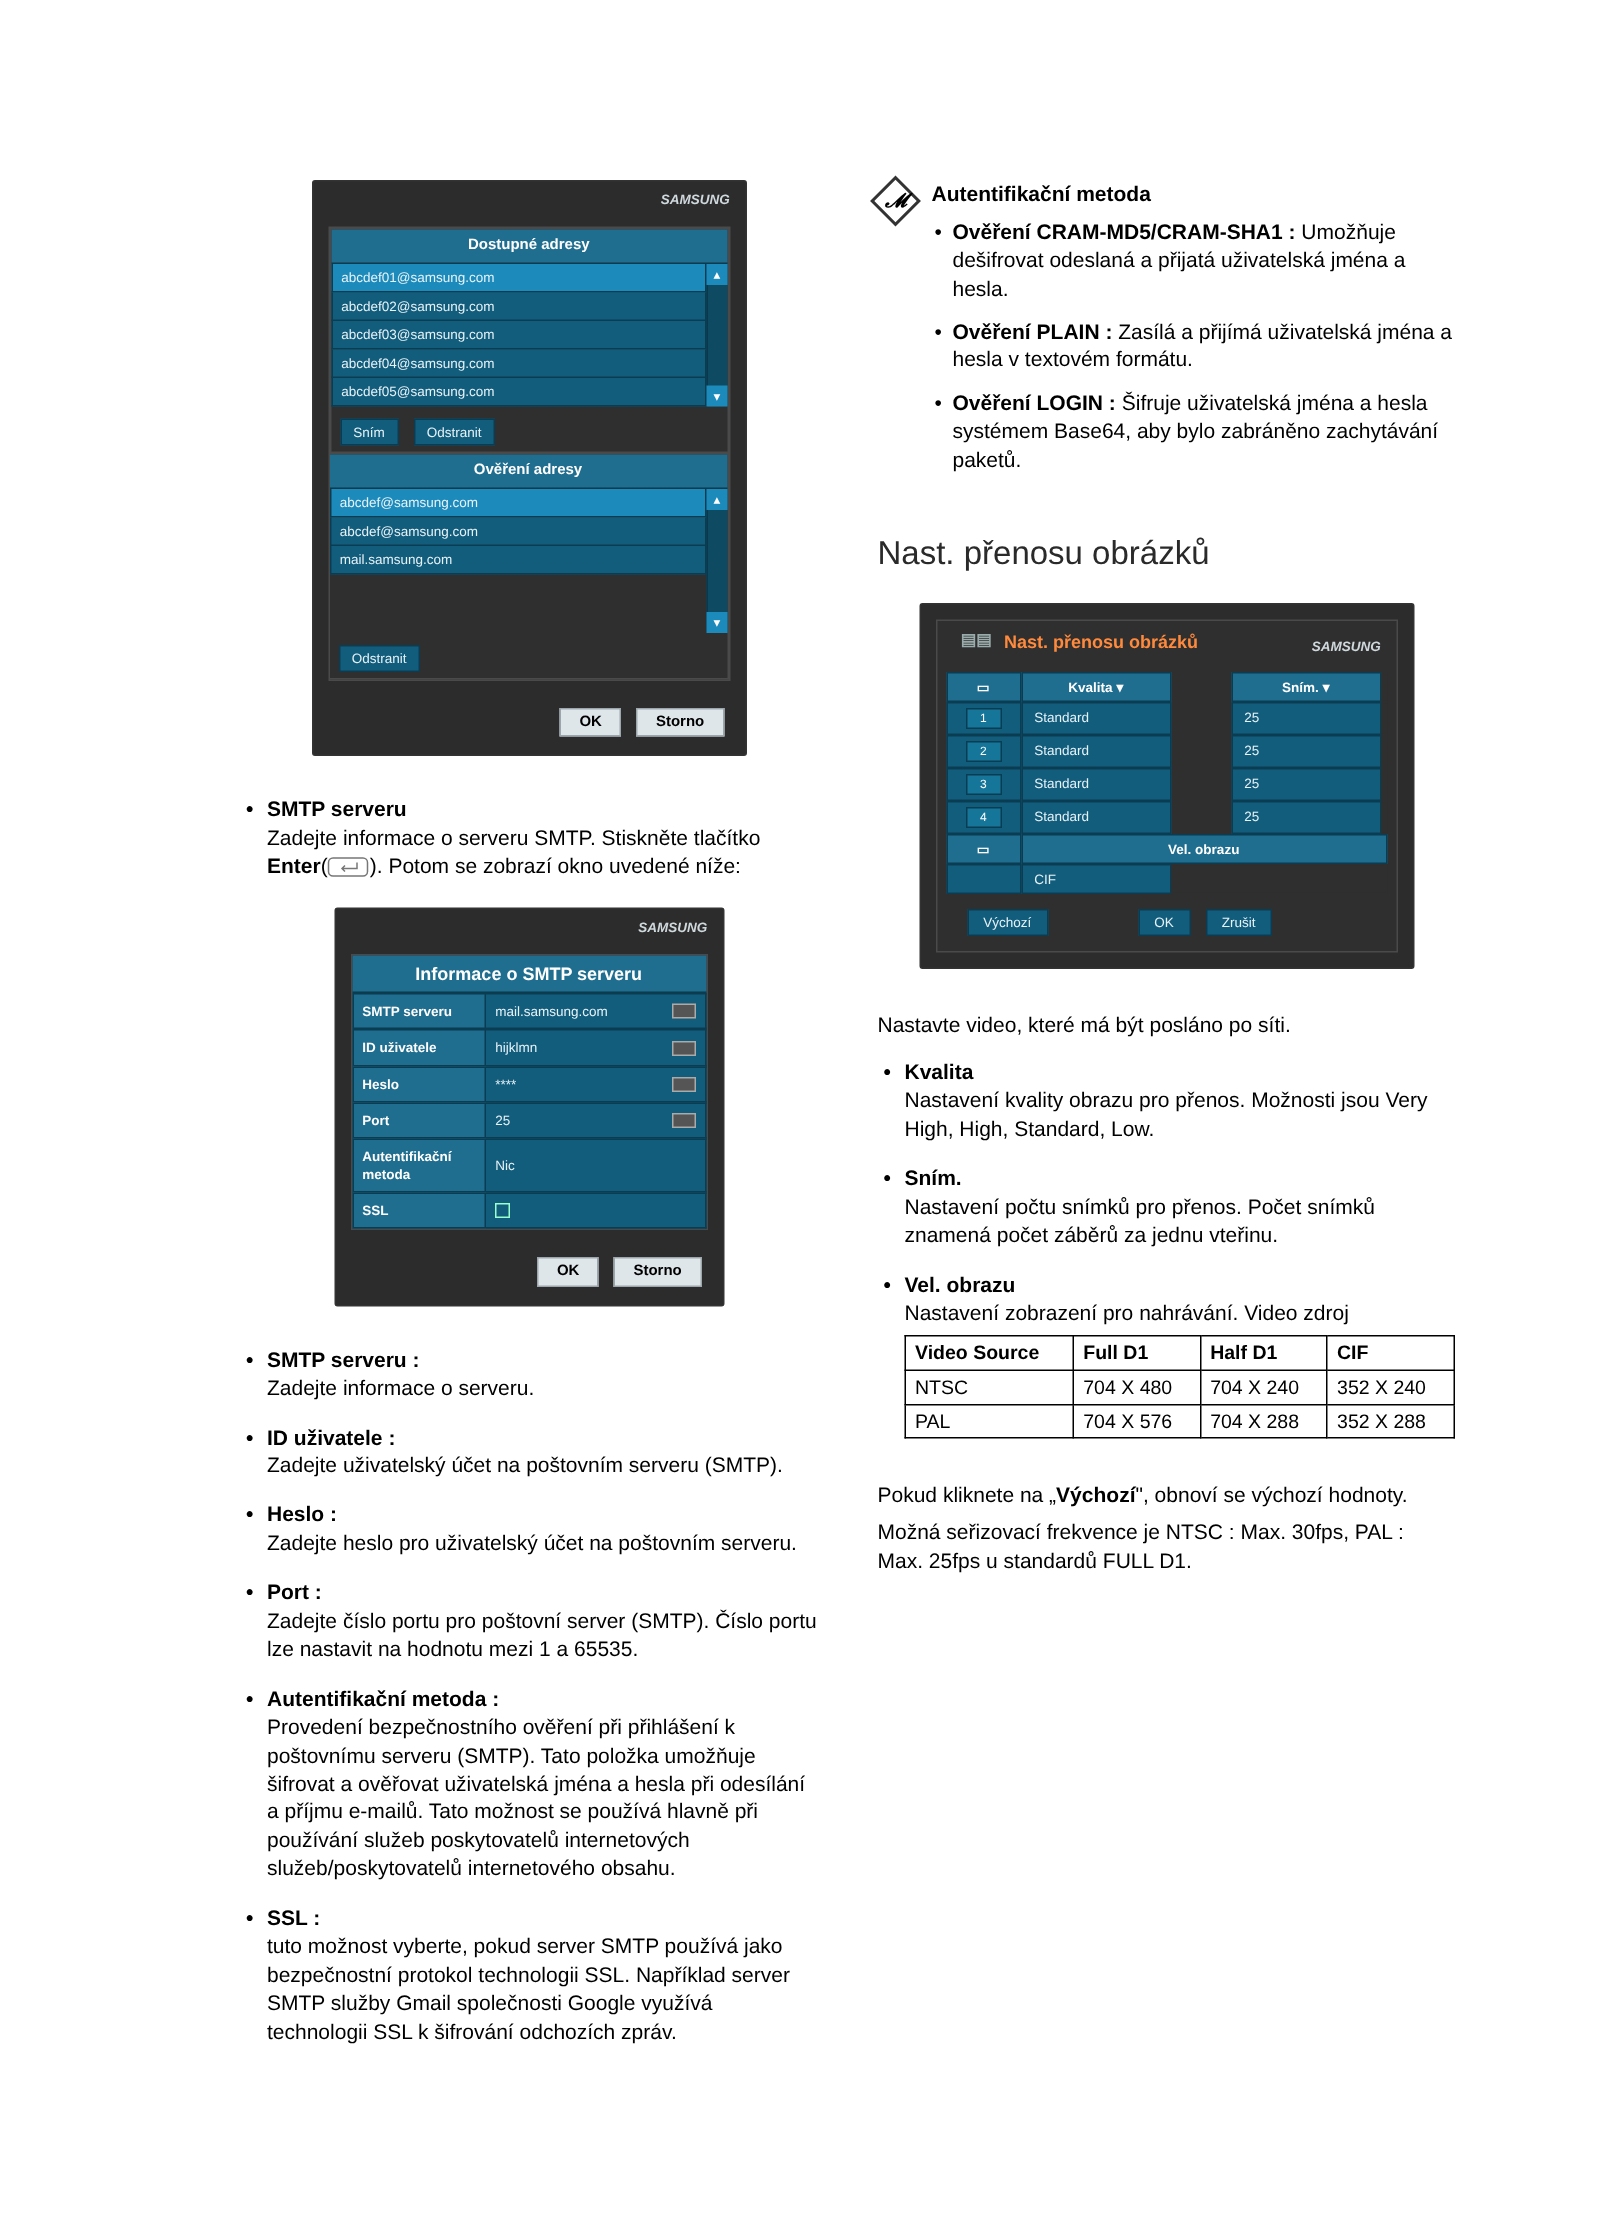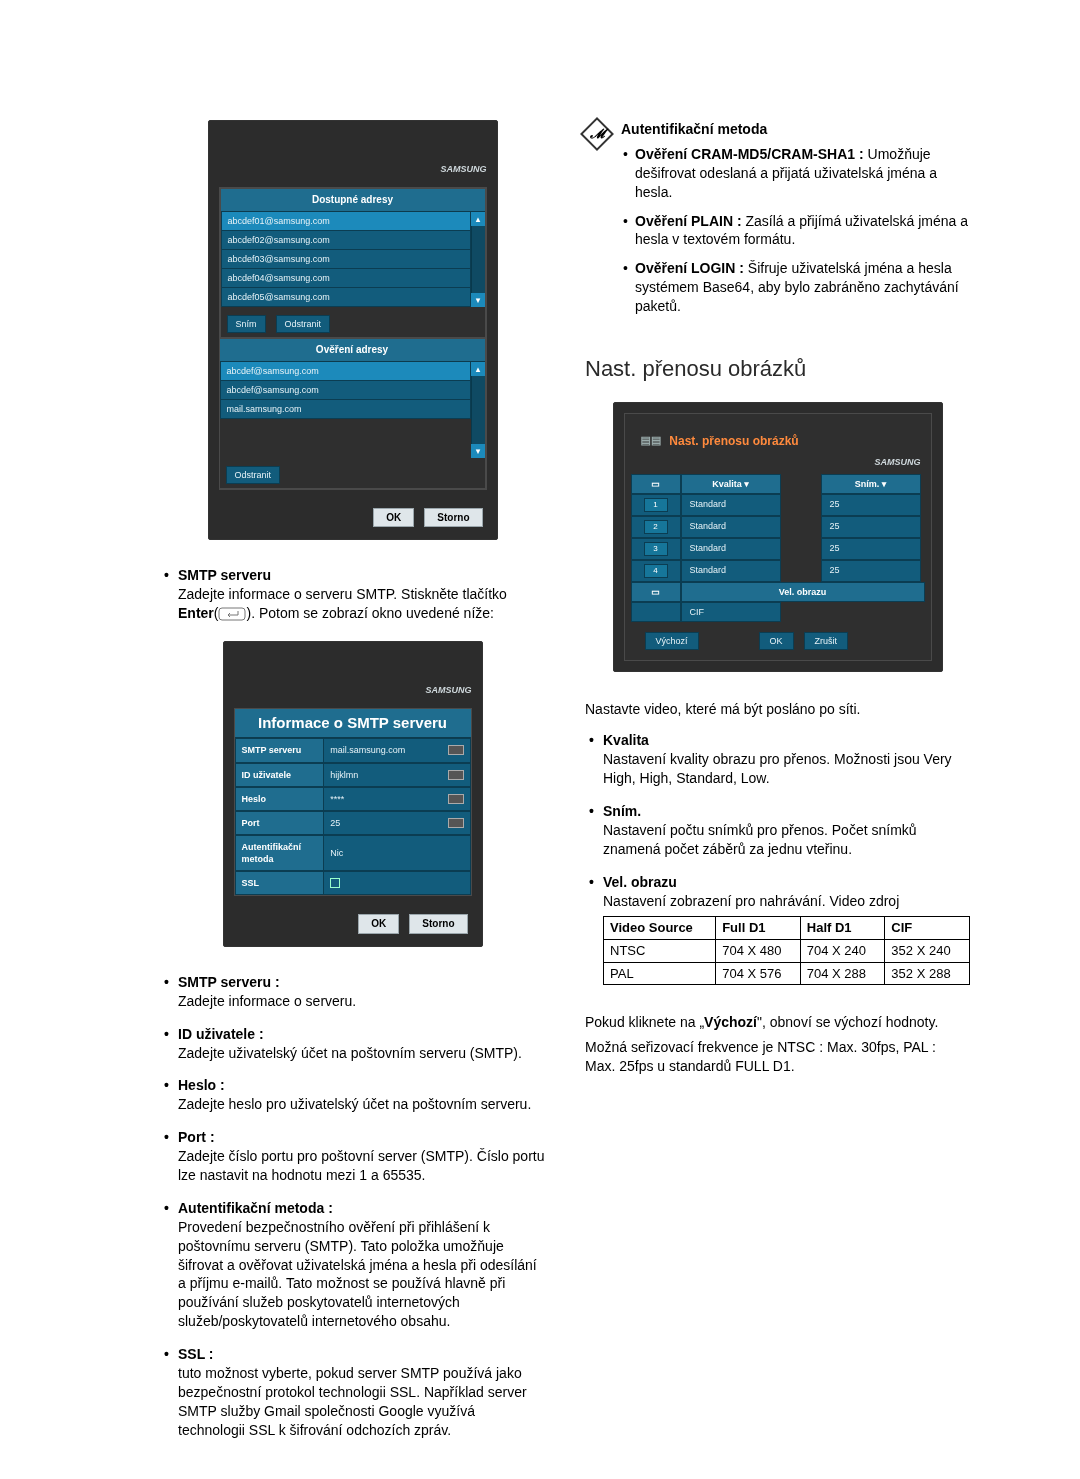--- a/index.html
+++ b/index.html
@@ -19,21 +19,21 @@
   .shot {
     background: #2c2c2c;
     border: 1px solid #333;
     border-radius: 2px;
     color: #fff;
     font-size: 10px;
     margin: 0 auto 26px;
   }
   .shot-inner { margin: 10px; border: 1px solid #4a4a4a; background: #2f2f2f; }
   .shot-header { display: flex; justify-content: flex-end; padding: 6px 10px 2px; }
-  .samsung { font-style: italic; font-weight: bold; font-size: 9px; color: #cfd8dc; margin-top: 36px; }
+  .samsung { font-style: italic; font-weight: bold; font-size: 9px; color: #cfd8dc; }
   .addr-cols { display: flex; flex-direction: column; }
   .addr-col { flex: 1; border: 1px solid #4a4a4a; }
   .addr-col + .addr-col { border-left: 0; }
   .addr-head {
     background: #1f6d8f; color: #fff; font-weight: bold;
     text-align: center; padding: 4px 2px; font-size: 10px;
     border-bottom: 1px solid #0d3b4d;
   }
   .addr-rows { display: flex; }
   .addr-list { flex: 1; }
@@ -214,21 +214,21 @@
               </svg>)</span><span>. Potom se zobrazí okno uvedené níže:</span>
         </div>
       </li>
     </ul>
 
     <div class="shot" style="width:260px; margin-top:18px;">
       <div class="shot-header">
         <span class="samsung">SAMSUNG</span>
       </div>
       <div class="shot-inner smtp-grid">
-        <div class="addr-head" style="font-size:15px;">Informace o SMTP serveru</div>
+        <div class="addr-head" style="font-size:12px;">Informace o SMTP serveru</div>
         <div class="row">
             <div class="label">SMTP serveru</div>
             <div class="val">
               <span>mail.samsung.com</span>
               <span class="kbd-icon"></span>
             </div>
           </div>
         <div class="row">
             <div class="label">ID uživatele</div>
             <div class="val">

